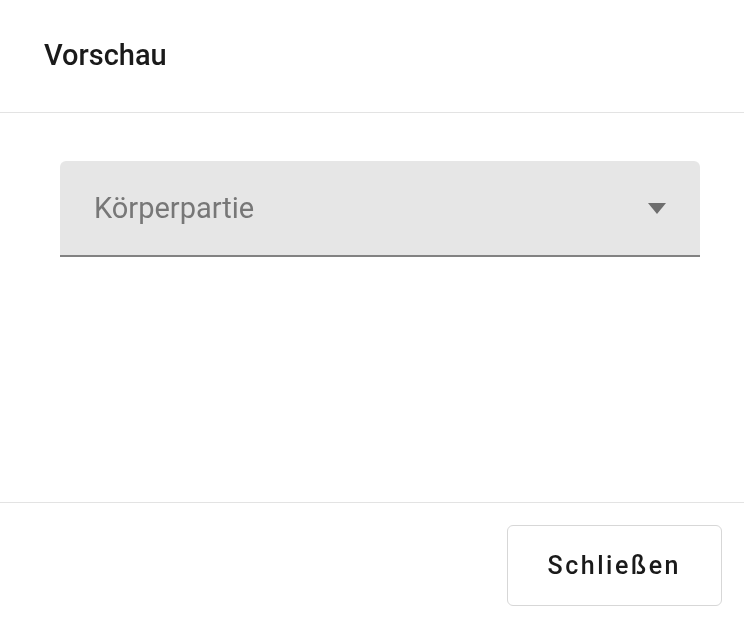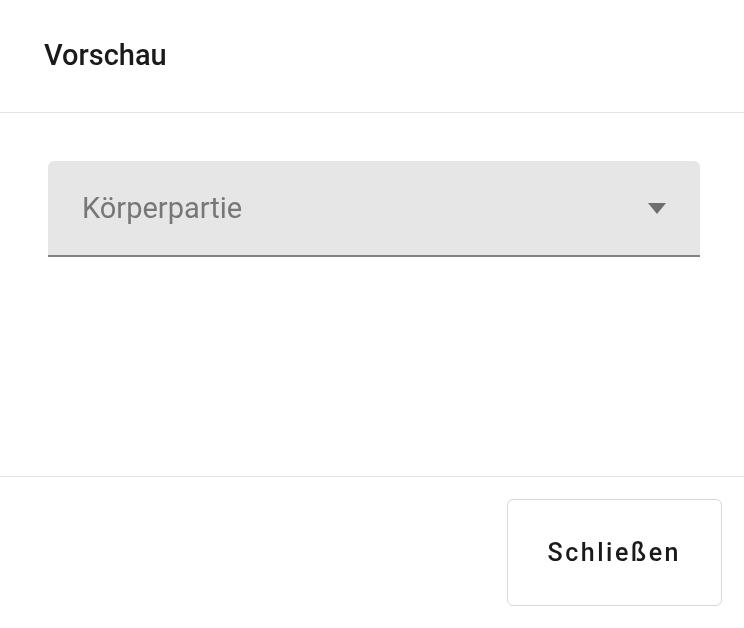--- a/index.html
+++ b/index.html
@@ -19,21 +19,21 @@
       padding: 38px 33px 40px 44px;
       border-bottom: 1px solid #e3e3e3;
     }
     .header-title {
       font-size: 29px;
       font-weight: 500;
       color: #1a1a1a;
     }
     .content {
       flex: 1;
-      padding: 48px 44px 0 48px;
+      padding: 48px 44px 0 60px;
     }
     .select-field {
       background: #e6e6e6;
       border-bottom: 2px solid #828282;
       height: 96px;
       width: 100%;
       display: flex;
       align-items: center;
       justify-content: space-between;
       padding: 0 34px;
@@ -53,21 +53,21 @@
     .footer {
       border-top: 1px solid #e3e3e3;
       padding: 22px 22px 22px 22px;
       display: flex;
       justify-content: flex-end;
     }
     .close-button {
       background: #ffffff;
       border: 1px solid #d7d7d7;
       border-radius: 6px;
-      padding: 38px 40px;
+      padding: 25px 40px;
       font-size: 25px;
       font-weight: 500;
       letter-spacing: 2.5px;
       color: #1a1a1a;
       cursor: pointer;
       font-family: inherit;
     }
   </style>
 </head>
 <body>

